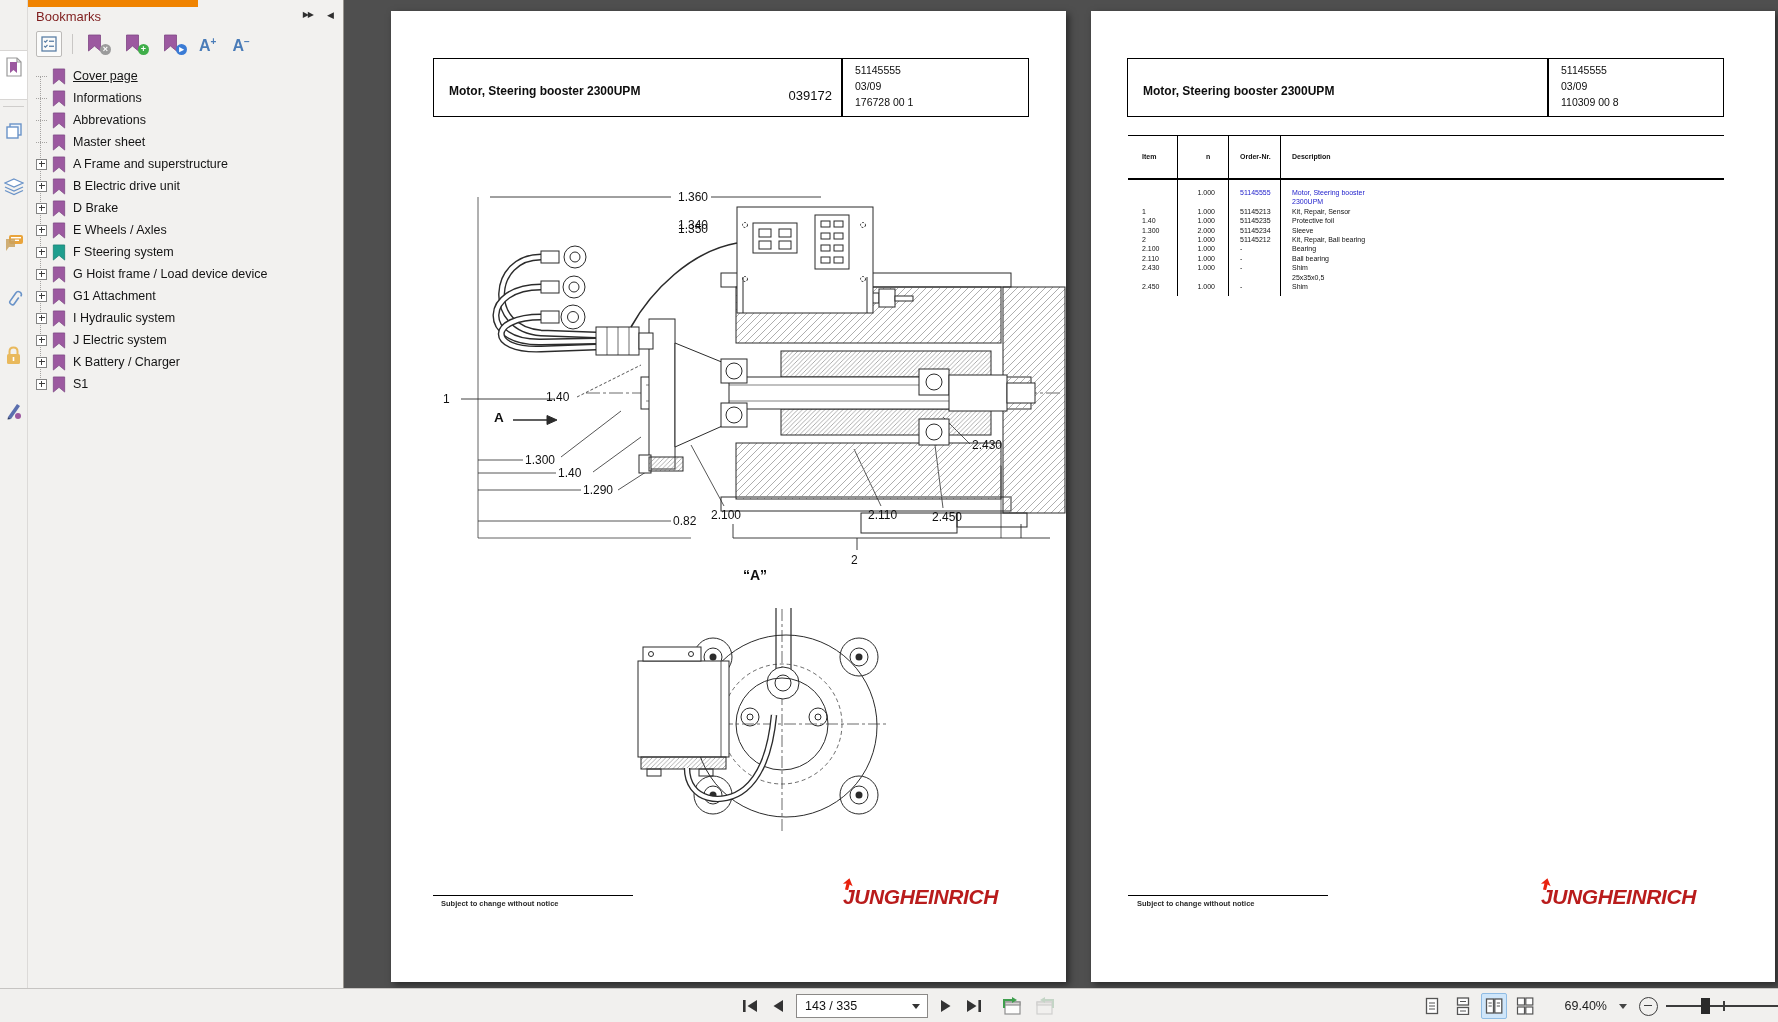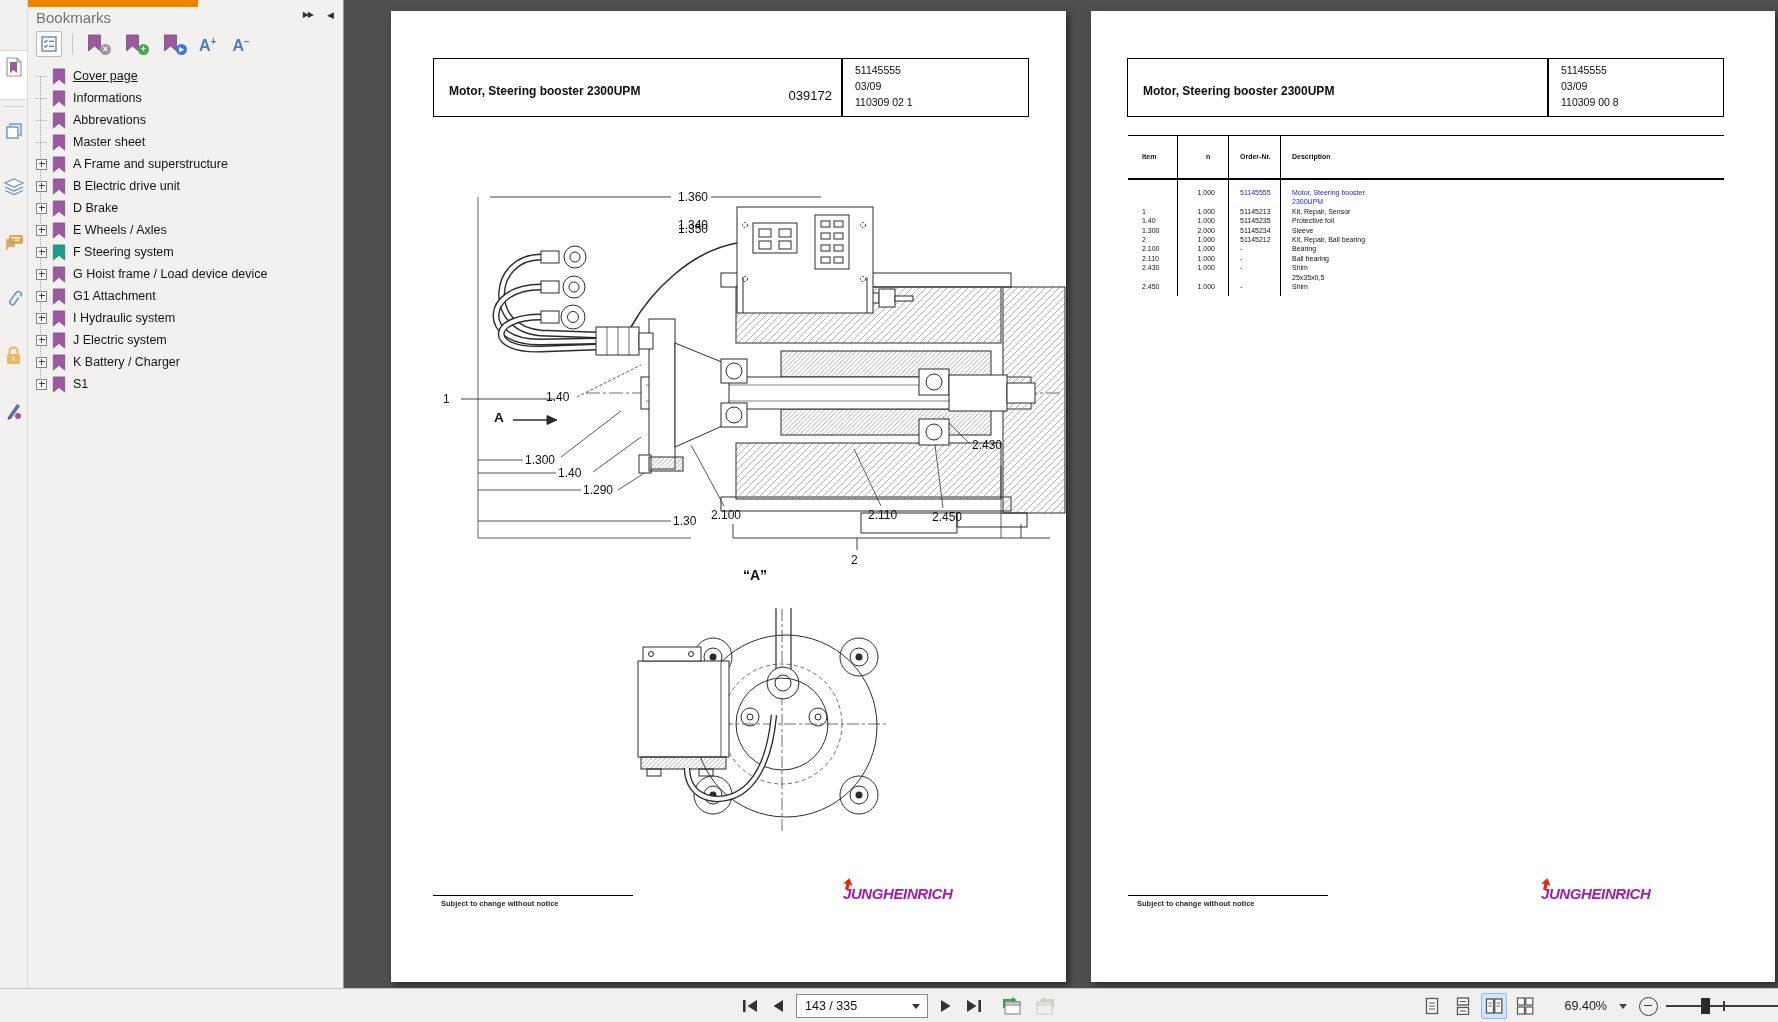--- a/index.html
+++ b/index.html
@@ -8,21 +8,21 @@
     font-family:"Liberation Sans",sans-serif;background:#4f4f4f;
   }
   
   .left-strip{position:absolute;left:0;top:0;width:27px;height:988px;background:#f2f1ef;border-right:1px solid #dcdad8;z-index:6}
   .strip-icon{position:absolute;left:0;width:27px;display:flex;justify-content:center;align-items:center;height:30px}
   .active-tile{position:absolute;left:0;top:50px;width:27px;height:48px;background:#ffffff;border-top:1px solid #d8d6d4;border-bottom:1px solid #d8d6d4}
   .strip-sep{position:absolute;left:3px;top:106px;width:21px;height:1px;background:#cfcdcb}
   
   .panel{position:absolute;left:28px;top:0;width:315px;height:988px;background:#f2f1ef;border-right:1px solid #98958f;z-index:5}
   .orange-bar{position:absolute;left:0;top:0;width:170px;height:7px;background:#f08300}
-  .panel-title{position:absolute;left:8px;top:9px;font-size:15px;color:#737373}
+  .panel-title{position:absolute;left:8px;top:9px;font-size:13px;color:#7f1d1d}
   .panel-fwd{position:absolute;right:30px;top:10px;font-size:8px;color:#2f2f2f;letter-spacing:-1px;cursor:pointer}
   .panel-col{position:absolute;right:9px;top:10px;font-size:9px;color:#2f2f2f;cursor:pointer}
   .bm-toolbar{position:absolute;left:8px;top:30px;height:28px;display:flex;align-items:center}
   .tb-btn{display:flex;align-items:center;justify-content:center;cursor:pointer}
   .btn-options{width:24px;height:24px;border:1px solid #bcbab8;background:#fbfbfa;border-radius:2px;margin-right:10px}
   .tb-div{width:1px;height:20px;background:#c9c7c5;margin-right:12px}
   .flag-btn{position:relative;width:26px;height:24px;margin-right:12px}
   .flag-btn svg{position:absolute;left:2px;top:2px}
   .badge{position:absolute;right:0;bottom:1px;width:11px;height:11px;border-radius:50%;color:#fff;font-size:9px;line-height:11px;text-align:center;font-weight:bold}
   .badge.gray{background:#9b9b9b}.badge.green{background:#3fae49}.badge.blue{background:#3a7bd5}
@@ -65,21 +65,21 @@
   .cd{left:164px}
   .linkrow span.co,.linkrow span.cd{color:#2222cc}
   
   .co-label{position:absolute;font-size:12px;color:#0f0f0f;white-space:nowrap}
   .co-right{width:72px;text-align:right}
   .view-dir{font-size:13.5px;font-weight:bold}
   .view-label{font-size:14px;font-weight:bold}
   
   .fline{position:absolute;border-top:1px solid #000;width:200px}
   .fnote{position:absolute;font-size:7.5px;font-weight:bold;color:#2b2b2b}
-  .brand{position:absolute;font-style:italic;font-weight:bold;font-size:15px;letter-spacing:-.4px;color:#a21caf;white-space:nowrap}
+  .brand{position:absolute;font-style:italic;font-weight:bold;font-size:21px;letter-spacing:-.4px;color:#b91c1c;white-space:nowrap}
   .brand-arrow{position:absolute;left:-1px;top:-7px;width:12px;height:12px}
   .dsvg{position:absolute;left:0;top:0;pointer-events:none}
   
   .statusbar{position:absolute;left:0;top:988px;width:1778px;height:34px;background:#f1f0ee;border-top:1px solid #c6c4c2;z-index:7}
   .nav{position:absolute;left:742px;top:0;height:34px;display:flex;align-items:center;gap:11px}
   .nav-btn{display:flex;align-items:center;cursor:pointer}
   .combo{width:130px;height:22px;background:#fff;border:1px solid #8b8987;position:relative;display:flex;align-items:center;cursor:pointer}
   .combo-val{margin-left:8px;font-size:12.5px;color:#111}
   .combo-caret{position:absolute;right:7px;top:9px;width:0;height:0;border-left:4px solid transparent;border-right:4px solid transparent;border-top:5px solid #333}
   .zoomgrp{position:absolute;right:0;top:0;height:34px;display:flex;align-items:center}
@@ -299,21 +299,21 @@
 
 <div class="doc">
 
   <div class="page page1">
     <div class="hdr" style="left:42px;top:47px;width:596px;height:59px">
       <div class="hdr-div" style="left:407px"></div>
       <div class="hdr-title">Motor, Steering booster 2300UPM</div>
       <div class="hdr-dnum">039172</div>
       <div class="hdr-r" style="left:421px;top:5px">51145555</div>
       <div class="hdr-r" style="left:421px;top:21px">03/09</div>
-      <div class="hdr-r" style="left:421px;top:37px">110309 02 1</div>
+      <div class="hdr-r" style="left:421px;top:37px">176728 00 1</div>
     </div>
 
     <svg class="dsvg" width="675" height="971" viewBox="0 0 675 971">
       <defs>
         <pattern id="h1" patternUnits="userSpaceOnUse" width="7" height="7">
             <path d="M0 7 L7 0" stroke="#8b8b8b" stroke-width=".7"></path>
           </pattern>
         <pattern id="h2" patternUnits="userSpaceOnUse" width="4.5" height="4.5">
             <path d="M0 4.5 L4.5 0" stroke="#777" stroke-width=".6"></path>
           </pattern>
@@ -475,21 +475,21 @@
 
     <span class="co-label co-right" style="left:245px;top:179px">1.360</span>
     <span class="co-label co-right" style="left:245px;top:207px">1.340</span>
     <span class="co-label co-right" style="left:245px;top:211px">1.350</span>
     <span class="co-label" style="left:52px;top:381px">1</span>
     <span class="co-label" style="left:155px;top:379px">1.40</span>
     <span class="co-label view-dir" style="left:103px;top:399px">A</span>
     <span class="co-label" style="left:134px;top:442px">1.300</span>
     <span class="co-label" style="left:167px;top:455px">1.40</span>
     <span class="co-label" style="left:192px;top:472px">1.290</span>
-    <span class="co-label" style="left:282px;top:503px">1.30</span>
+    <span class="co-label" style="left:282px;top:503px">0.82</span>
     <span class="co-label" style="left:320px;top:497px">2.100</span>
     <span class="co-label" style="left:477px;top:497px">2.110</span>
     <span class="co-label" style="left:541px;top:499px">2.450</span>
     <span class="co-label" style="left:581px;top:427px">2.430</span>
     <span class="co-label" style="left:460px;top:542px">2</span>
     <span class="co-label view-label" style="left:352px;top:556px">“A”</span>
 
     <div class="fline" style="left:42px;top:884px"></div>
     <div class="fnote" style="left:50px;top:888px">Subject to change without notice</div>
     <div class="brand" style="left:452px;top:874px">

